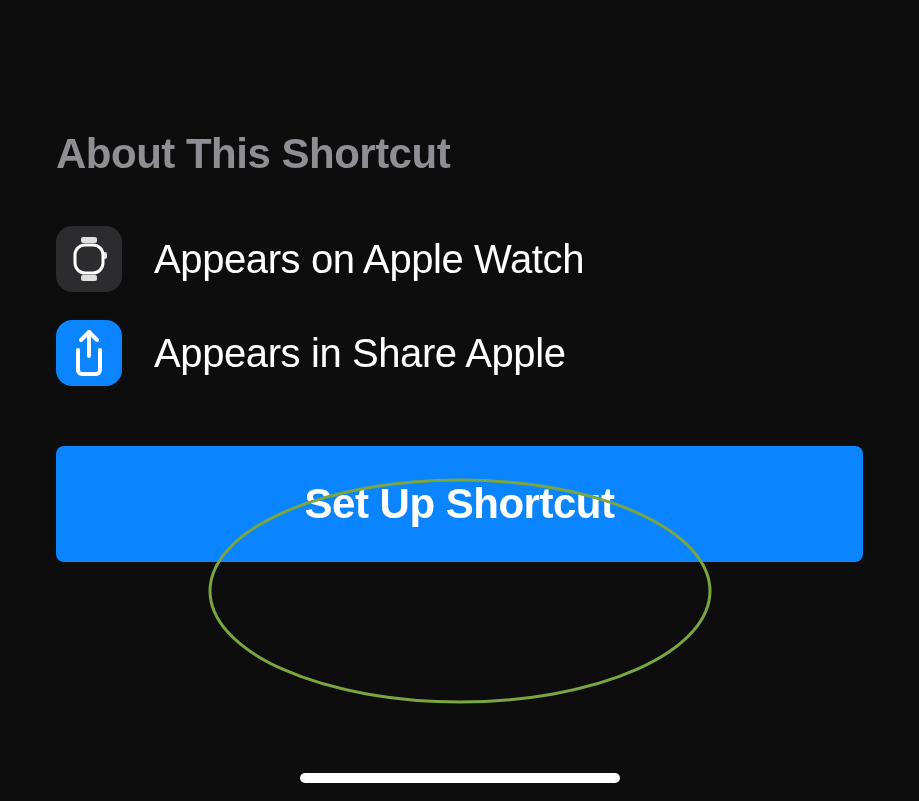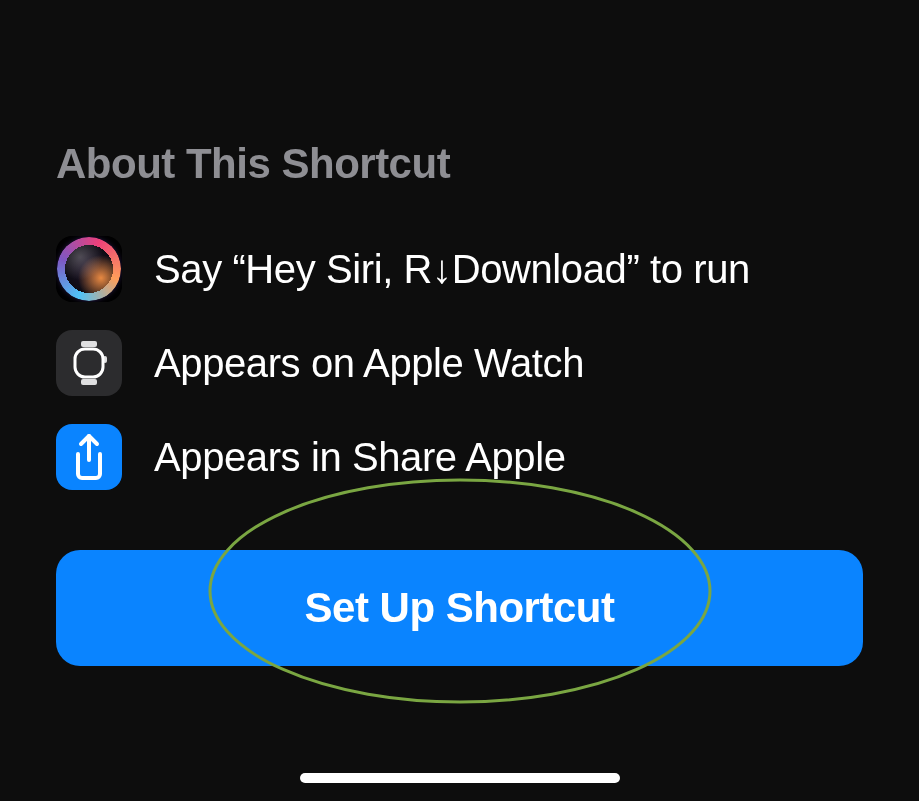--- a/index.html
+++ b/index.html
@@ -11,21 +11,20 @@
       width: 919px;
       height: 801px;
       background: #0d0d0d;
       font-family: -apple-system, BlinkMacSystemFont, "Segoe UI", Helvetica, Arial, sans-serif;
       position: relative;
       overflow: hidden;
     }
     .container {
       padding: 16px 56px;
       padding-top: 130px;
-      margin-top: 10px;
     }
     .section-title {
       color: #8e8e93;
       font-size: 42px;
       font-weight: 600;
       margin-bottom: 48px;
       letter-spacing: -0.5px;
     }
     .list-item {
       display: flex;
@@ -81,21 +80,21 @@
       font-size: 40px;
       font-weight: 400;
       letter-spacing: -0.4px;
     }
     .setup-btn {
       display: block;
       width: 100%;
       background: #0a84ff;
       color: #fff;
       border: none;
-      border-radius: 24px;
+      border-radius: 8px;
       font-size: 42px;
       font-weight: 600;
       padding: 34px 0;
       margin-top: 60px;
       cursor: pointer;
       letter-spacing: -0.5px;
       position: relative;
     }
     .annotation-ellipse {
       position: absolute;
@@ -118,26 +117,20 @@
     }
     svg { display: block; }
   </style>
 </head>
 <body>
 
 <div class="container">
 
   <h2 class="section-title">About This Shortcut</h2>
 
-  <div class="list-item">
-    <div class="icon-box siri-icon-box">
-      <div class="siri-orb"></div>
-    </div>
-    <div class="item-text">Say “Hey Siri, R↓Download” to run</div>
-  </div>
 
   <div class="list-item">
     <div class="icon-box watch-icon-box">
       <svg width="40" height="48" viewBox="0 0 40 48">
         <rect x="6" y="10" width="28" height="28" rx="10" ry="10" fill="none" stroke="#fff" stroke-width="3"></rect>
         <rect x="12" y="2" width="16" height="6" rx="2" fill="#fff" opacity="0.85"></rect>
         <rect x="12" y="40" width="16" height="6" rx="2" fill="#fff" opacity="0.85"></rect>
         <rect x="34" y="17" width="4" height="7" rx="2" fill="#fff" opacity="0.85"></rect>
       </svg>
     </div>

